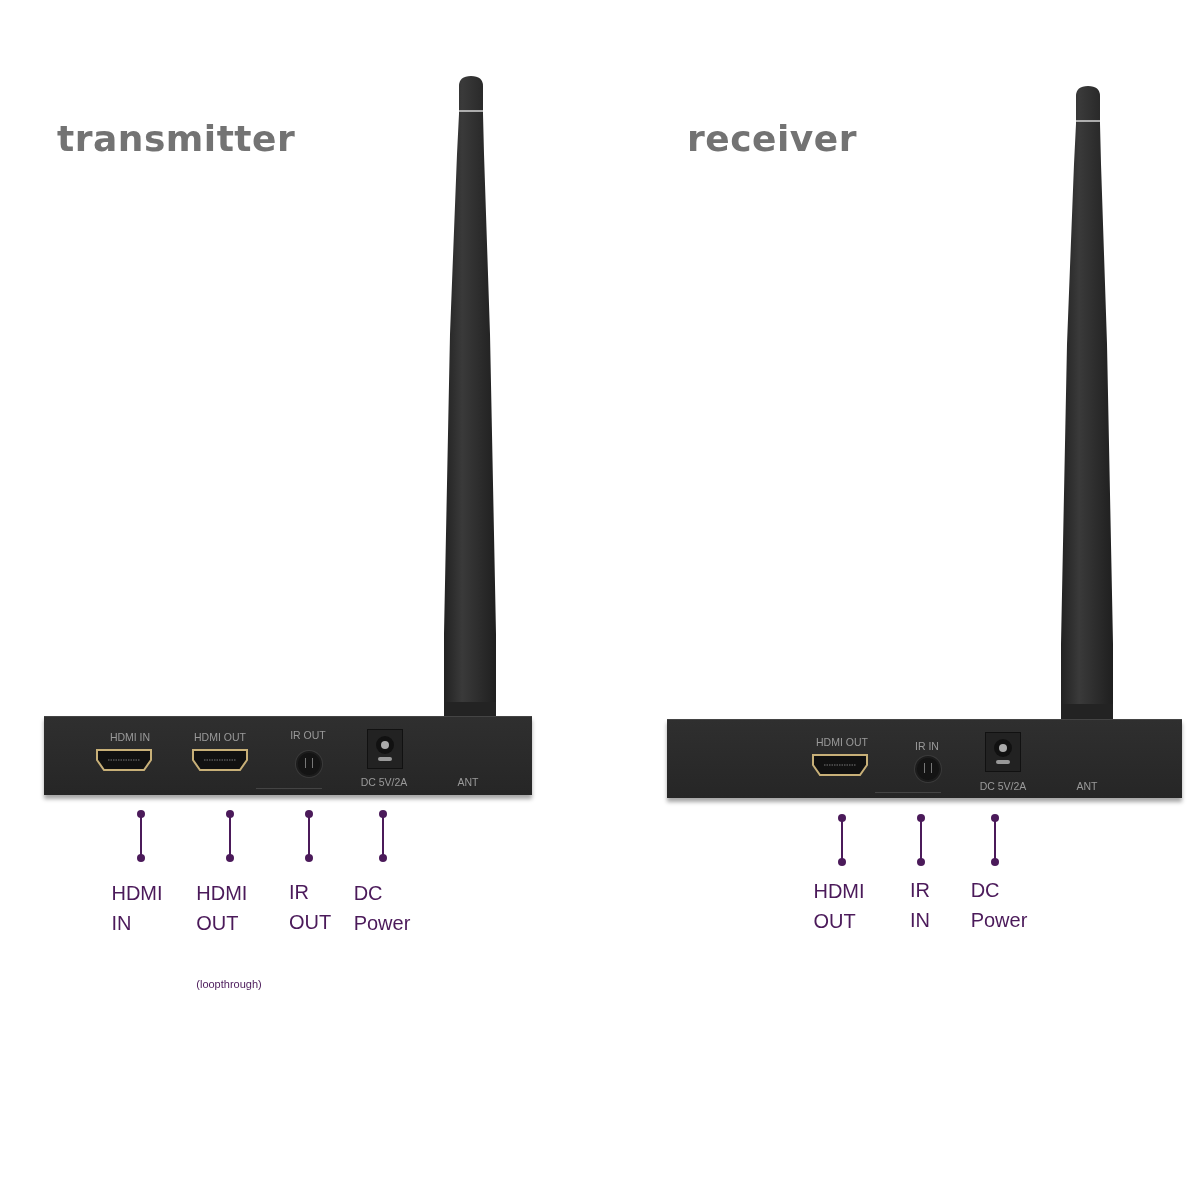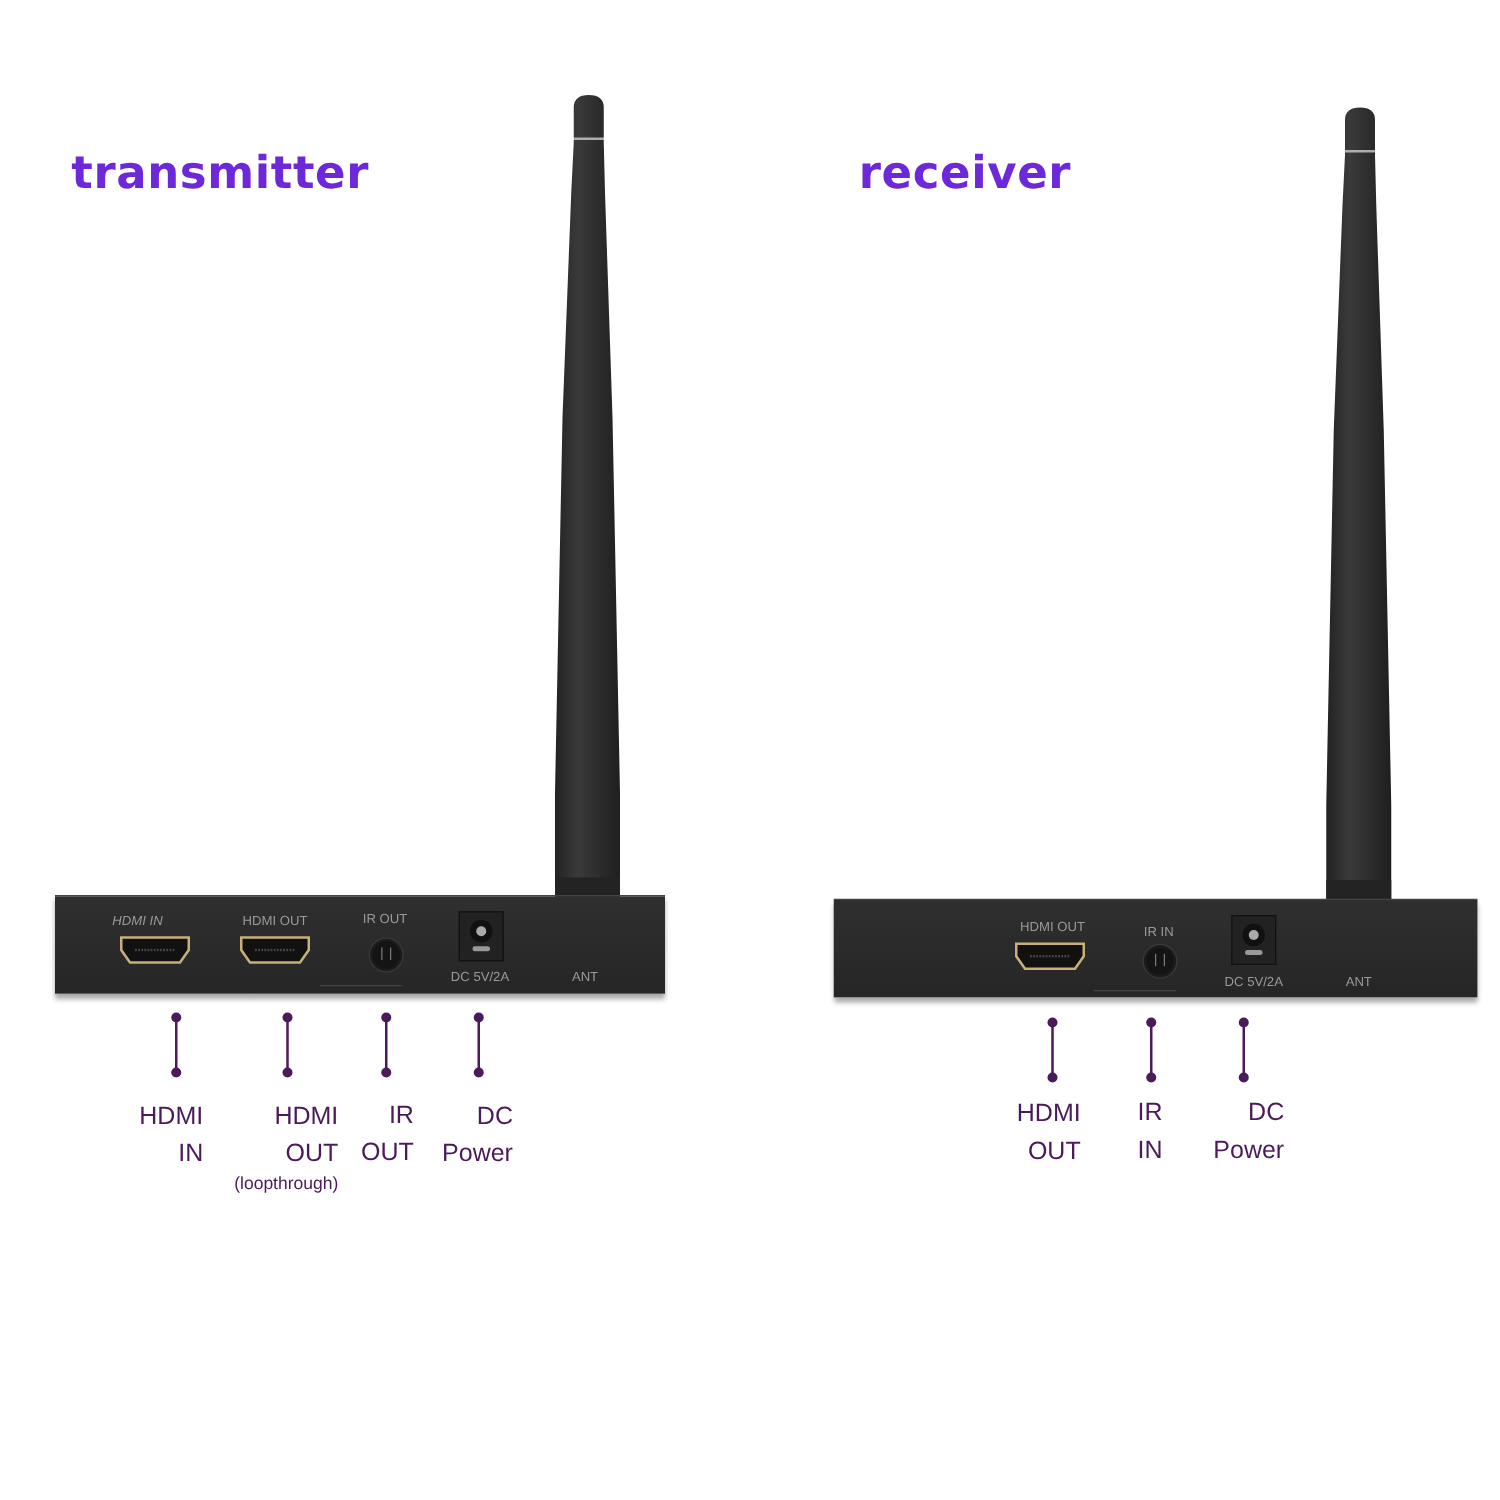--- a/index.html
+++ b/index.html
@@ -1,34 +1,34 @@
 <!DOCTYPE html>
 <html><head>
 <meta charset="utf-8">
 <style>
   html, body { margin:0; padding:0; background:#ffffff; }
   body { width:1200px; height:1200px; position:relative; overflow:hidden; font-family:"Liberation Sans", sans-serif; }
-  .title { position:absolute; font-family:"DejaVu Sans", sans-serif; font-weight:bold; font-size:36px; color:#6d28d9; letter-spacing:0.5px; }
+  .title { position:absolute; font-family:"DejaVu Sans", sans-serif; font-weight:bold; font-size:36px; color:#737373; letter-spacing:0.5px; }
   .antenna { position:absolute; }
   .box { position:absolute; background:linear-gradient(#2f2f2f, #262626); box-shadow:0 4px 4px rgba(0,0,0,0.35); border-top:1px solid #444; }
   .port-label { position:absolute; color:#9a9a9a; font-size:10.5px; white-space:nowrap; transform:translateX(-50%); }
   .hdmi { position:absolute; width:60px; height:24px; }
   .jack { position:absolute; width:22px; height:22px; border-radius:50%; background:#141414; border:2px solid #1c1c1c; box-shadow:0 0 0 1px #3a3a3a; }
   .jack::after { content:""; position:absolute; left:7px; top:5px; width:6px; height:10px; border-left:1.5px solid #777; border-right:1.5px solid #777; }
   .dc { position:absolute; width:36px; height:40px; border:1.5px solid #111; background:#222; box-sizing:border-box; }
   .dc .ring { position:absolute; left:8px; top:6px; width:18px; height:18px; border-radius:50%; background:#111; }
   .dc .ring::after { content:""; position:absolute; left:5px; top:5px; width:8px; height:8px; border-radius:50%; background:#aaa; }
   .dc .base { position:absolute; left:10px; top:27px; width:14px; height:4px; background:#999; border-radius:2px; }
   .seam { position:absolute; height:1px; background:#444; }
   .connector { position:absolute; width:2px; background:#4b1a5a; }
   .connector::before, .connector::after { content:""; position:absolute; left:-3px; width:8px; height:8px; border-radius:50%; background:#4b1a5a; }
   .connector::before { top:-4px; }
   .connector::after { bottom:-4px; }
-  .callout { position:absolute; color:#4b1a5a; font-size:20px; text-align:right; transform:translateX(-50%); line-height:30px; white-space:nowrap; }
-  .callout .sub { font-size:14px; line-height:16px; display:block; }
+  .callout { position:absolute; color:#4b1a5a; font-size:20px; text-align:left; transform:translateX(-50%); line-height:30px; white-space:nowrap; }
+  .callout .sub { font-size:11px; line-height:16px; display:block;margin-top:38px; }
 </style>
 </head>
 <body>
 
 <div class="title" style="left:57px; top:118px;">transmitter</div>
 <div class="title" style="left:647px; top:118px;margin-left:40px;">receiver</div>
 
 <div>
 
   <svg class="antenna" style="left:440px; top:74px;" width="62" height="710" viewBox="0 0 62 710">
@@ -38,21 +38,21 @@
         <stop offset="0.35" stop-color="#3a3a3a"></stop>
         <stop offset="1" stop-color="#1f1f1f"></stop>
       </linearGradient>
     </defs>
     <path d="M19 12 Q19 2 31 2 Q43 2 43 12 L43 40 L44 80 L50 260 L56 560 L56 700 L4 700 L4 560 L10 260 L17 80 L19 40 Z" fill="url(#antg1)"></path>
     <rect x="18" y="36" width="26" height="2" fill="#fff" opacity="0.6"></rect>
     <rect x="4" y="628" width="52" height="72" fill="#232323"></rect>
   </svg>
 
   <div class="box" style="left:44px; top:716px; width:488px; height:78px;">
-    <span class="port-label" style="left:66px; top:14px;font-style:italic;">HDMI IN</span>
+    <span class="port-label" style="left:86px; top:14px;">HDMI IN</span>
     <svg class="hdmi" style="left:50px; top:31px;" viewBox="0 0 60 24">
       <path d="M3 2 L57 2 L57 12 L50 22 L10 22 L3 12 Z" fill="#111" stroke="#c8b078" stroke-width="2"></path>
       <line x1="14" y1="12" x2="46" y2="12" stroke="#444" stroke-width="2" stroke-dasharray="1.5 1"></line>
     </svg>
 
     <span class="port-label" style="left:176px; top:14px;">HDMI OUT</span>
     <svg class="hdmi" style="left:146px; top:31px;" viewBox="0 0 60 24">
       <path d="M3 2 L57 2 L57 12 L50 22 L10 22 L3 12 Z" fill="#111" stroke="#c8b078" stroke-width="2"></path>
       <line x1="14" y1="12" x2="46" y2="12" stroke="#444" stroke-width="2" stroke-dasharray="1.5 1"></line>
     </svg>

